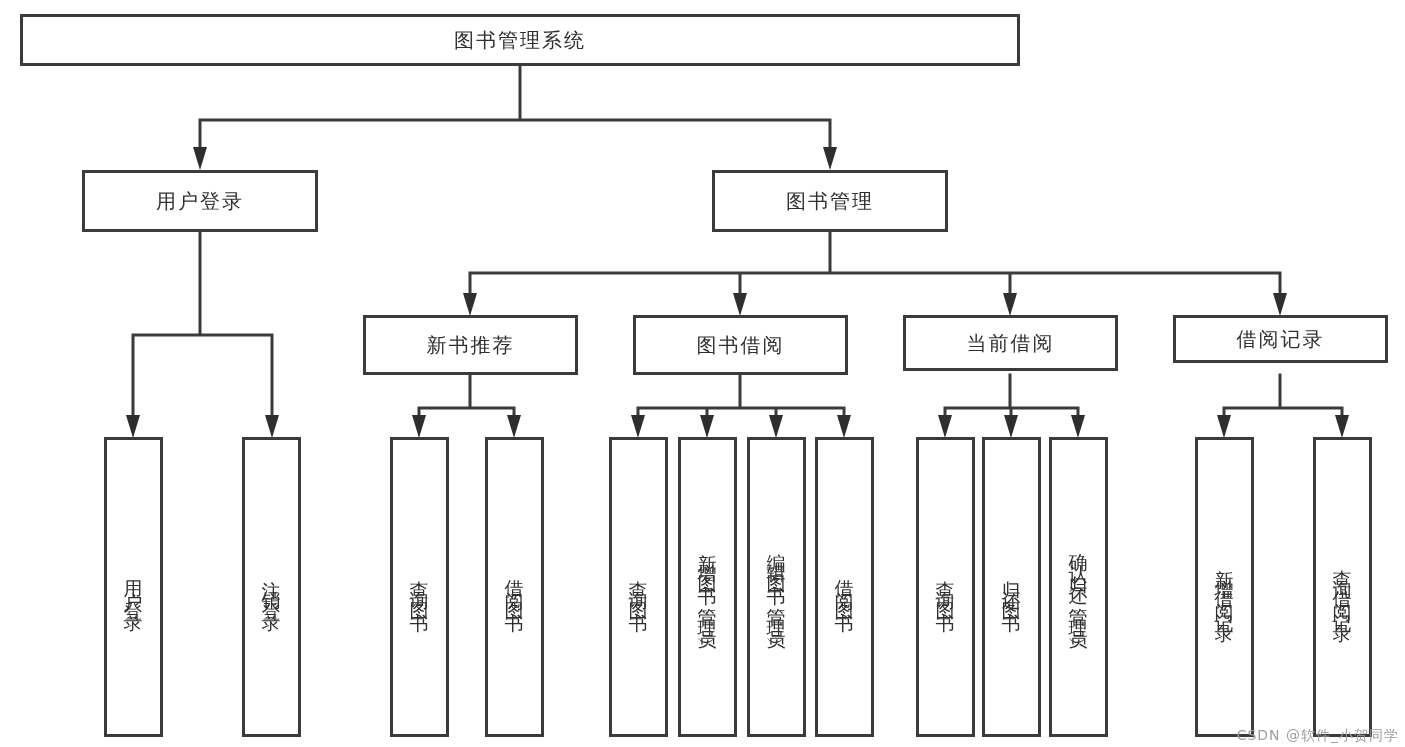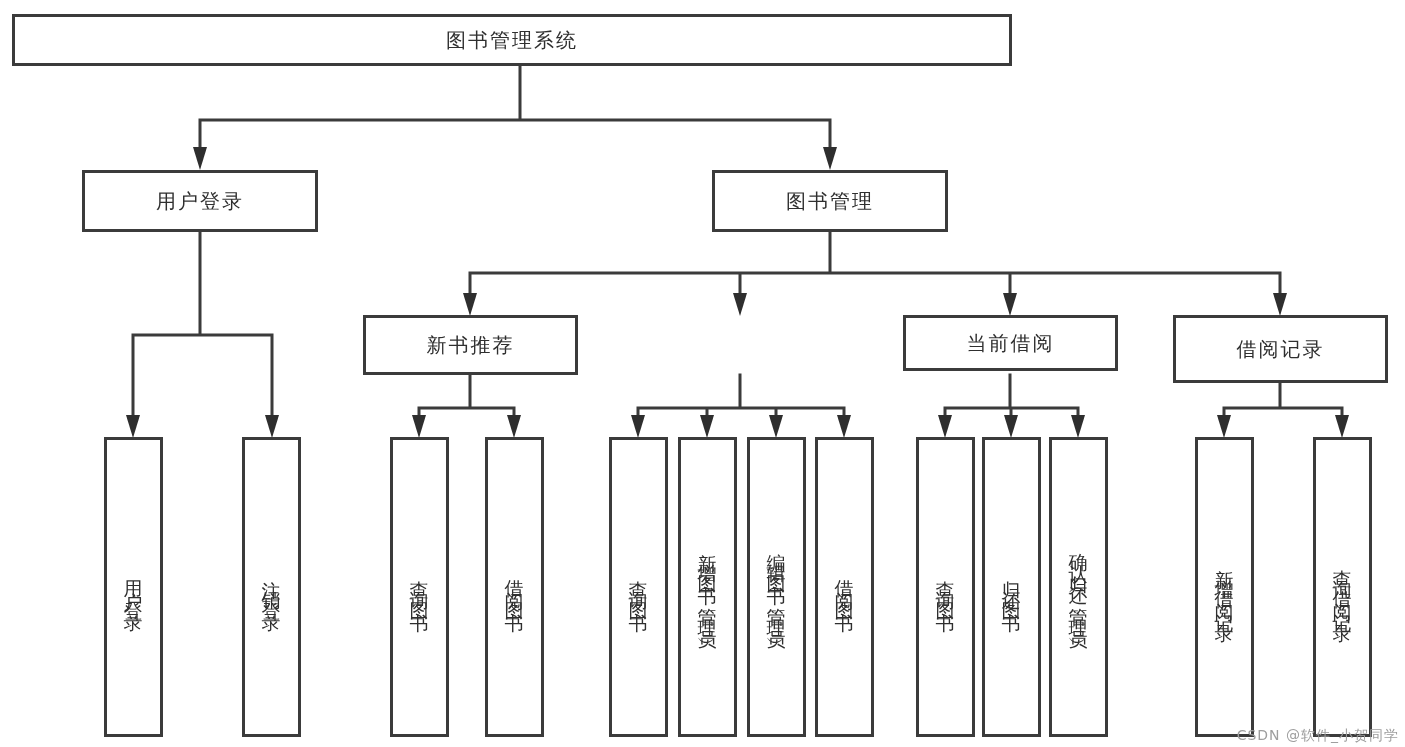--- a/index.html
+++ b/index.html
@@ -85,38 +85,41 @@
       <polygon points="776,438 769,415 783,415"></polygon>
       <polygon points="844,438 837,415 851,415"></polygon>
       <polygon points="945,438 938,415 952,415"></polygon>
       <polygon points="1011,438 1004,415 1018,415"></polygon>
       <polygon points="1078,438 1071,415 1085,415"></polygon>
       <polygon points="1224,438 1217,415 1231,415"></polygon>
       <polygon points="1342,438 1335,415 1349,415"></polygon>
     </g>
   </svg>
 
-  <div class="node" style="left:12px; top:14px; width:1000px; height:52px;">
+  <div class="node" style="left:20px; top:14px; width:1000px; height:52px;">
     <span class="hlabel">图书管理系统</span>
   </div>
 
   <div class="node" style="left:82px; top:170px; width:236px; height:62px;">
     <span class="hlabel">用户登录</span>
   </div>
   <div class="node" style="left:363px; top:315px; width:215px; height:60px;">
     <span class="hlabel">新书推荐</span>
   </div>
 
   <div class="node" style="left:712px; top:170px; width:236px; height:62px;">
     <span class="hlabel">图书管理</span>
   </div>
+  <div class="node" style="left:633px; top:315px; width:215px; height:60px;">
+    <span class="hlabel">图书借阅</span>
+  </div>
   <div class="node" style="left:903px; top:315px; width:215px; height:56px;">
     <span class="hlabel">当前借阅</span>
   </div>
-  <div class="node" style="left:1173px; top:315px; width:215px; height:68px;">
+  <div class="node" style="left:1173px; top:315px; width:215px; height:48px;">
     <span class="hlabel">借阅记录</span>
   </div>
 
   <div class="node vnode" style="left:104px; top:437px; width:59px; height:300px;">
     <span class="vlabel">用户登录</span>
   </div>
   <div class="node vnode" style="left:242px; top:437px; width:59px; height:300px;">
     <span class="vlabel">注销登录</span>
   </div>
 

